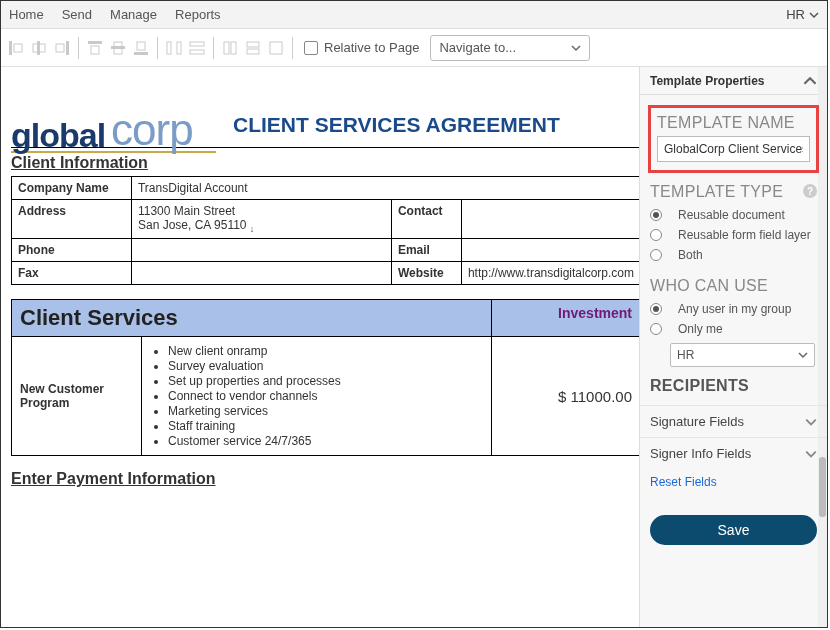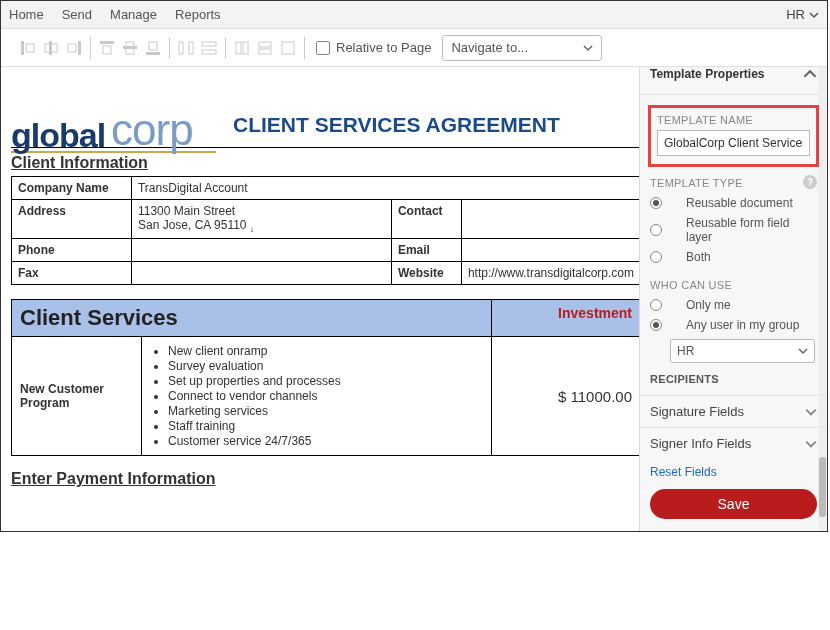--- a/index.html
+++ b/index.html
@@ -6,21 +6,21 @@
   html, body {
     margin: 0; padding: 0;
     width: 830px; height: 630px;
     font-family: Arial, Helvetica, sans-serif;
     font-size: 13px;
     color: #333;
     background: #fff;
     overflow: hidden;
   }
   .frame {
-    width: 828px; height: 532px;
+    width: 828px; height: 628px;
     border: 1px solid #333;
     position: relative;
     background: #fff;
   }
   
   .menubar {
     display: flex; align-items: center;
     height: 28px;
     background: #f3f3f3;
     border-bottom: 1px solid #ddd;
@@ -30,21 +30,21 @@
   }
   .menubar .spacer { flex: 1; }
   .menubar .hr { display:flex; align-items:center; gap:4px; color:#444; }
   .menubar .hr svg { width:10px; height:10px; }
   
   .toolbar {
     display: flex; align-items: center;
     height: 38px;
     background: #fff;
     border-bottom: 1px solid #e0e0e0;
-    padding: 0 16px;
+    padding: 0 4px;
     gap: 1px;
   }
   .tool-icon {
     width: 22px; height: 22px;
     display:flex; align-items:center; justify-content:center;
     opacity: 0.45;
   }
   .tool-sep { width:1px; height:22px; background:#ccc; margin:0 4px; }
   .relpage { display:flex; align-items:center; gap:6px; color:#555; font-size:13px; margin-left:6px; }
   .relpage .chk { width:14px; height:14px; border:1px solid #888; border-radius:2px; }
@@ -73,42 +73,42 @@
     position:relative;
     font-size:12px;
     color:#555;
   }
   .panel-inner {
     position:absolute; top:28px; left:0; right:0; bottom:0;
     padding: 6px 0 0 0;
     overflow: hidden;
   }
   .panel-header {
-    height:28px; display:flex; align-items:flex-start; justify-content:space-between;
+    height:28px; display:flex; align-items:center; justify-content:space-between;
     padding: 0 10px;
     border-bottom:1px solid #e0e0e0;
     font-weight:bold; color:#333;
   }
   .panel-header svg { width:14px; height:14px; }
   .psection { padding: 6px 10px; }
-  .plabel { font-size:11px; color:#888; letter-spacing:0.3px; margin:6px 0 4px; }
+  .plabel { font-size:16px; color:#888; letter-spacing:0.3px; margin:6px 0 4px; }
   .highlight-box {
     border: 3px solid #e74242;
     padding: 6px 6px 8px 6px;
     margin: -2px -2px 4px -2px;
   }
   .tname-input {
     width: 100%; height:26px;
     border:1px solid #bbb; background:#fff;
     padding: 0 6px; font-size:12px; color:#333;
     overflow:hidden; white-space:nowrap;
     display:flex; align-items:center;
   }
   .radio-row, .accordion-row {
-    display:flex; align-items:center; gap:24px;
+    display:flex; align-items:center; gap:16px;
     padding: 3px 0;
   }
   .radio {
     width:12px; height:12px; border-radius:50%;
     border:1px solid #888; background:#fff; position:relative; flex-shrink:0;
   }
   .radio.sel::after {
     content:''; position:absolute; left:2px; top:2px;
     width:6px; height:6px; border-radius:50%; background:#555;
   }
@@ -124,22 +124,22 @@
   }
   .accordion {
     border-top:1px solid #e5e5e5;
     padding: 8px 10px;
     display:flex; align-items:center; justify-content:space-between;
     color:#444; font-size:13px;
   }
   .swatch { width:12px; height:12px; background:#a88a1a; display:inline-block; margin-right:6px; }
   .reset-link { color:#1a68d8; padding:6px 10px; font-size:12px; }
   .savebtn {
-    margin: 4px 10px 10px 10px;
-    background:#b91c1c; color:#fff; text-align:center;
+    margin: 20px 10px 10px 10px;
+    background:#0c4a6e; color:#fff; text-align:center;
     height:30px; line-height:30px; border-radius:15px;
     font-size:14px;
   }
   .vscroll-thumb { position:absolute; top:390px; width:7px; height:60px; background:#bbb; border-radius:3px; right:1px;}
 
   
   .logo {
     display:flex; align-items:flex-end; gap:6px;
     margin: 28px 0 4px 0;
   }
@@ -157,21 +157,21 @@
     font-weight:normal;
   }
   table.info .lbl { font-weight:bold; width:120px; }
   table.info .lbl2 { font-weight:bold; width:70px; }
   .services-hdr {
     margin-top:14px;
     width:630px; display:flex;
     background:#a9c1e8; border:1px solid #000; border-bottom:none;
   }
   .services-hdr .c1 { flex:0 0 480px; padding:5px 8px; font-size:22px; font-weight:bold; color:#222; border-right:1px solid #000;}
-  .services-hdr .c2 { flex:1; padding:5px 8px; font-size:14px; font-weight:bold; text-align:right; color:#b91c1c;}
+  .services-hdr .c2 { flex:1; padding:5px 8px; font-size:14px; font-weight:bold; text-align:right; color:#701a75;}
   table.services {
     width:630px; border-collapse:collapse; font-size:12px;
   }
   table.services td { border:1px solid #000; padding:6px 8px; vertical-align:middle;}
   table.services ul { margin:0; padding-left:18px; }
   table.services li { margin:1px 0; }
   .amount { text-align:right; font-size:15px; padding-right:20px;}
   .panel-scroll-outer {
     position:absolute; right:0; top:0; bottom:0; width:9px; background:#efefef;
   }
@@ -379,26 +379,26 @@
             <div class="radio"></div>
             <span>Reusable form field layer</span>
           </div>
           <div class="radio-row">
             <div class="radio"></div>
             <span>Both</span>
           </div>
 
           <div class="plabel" style="margin-top:12px">WHO CAN USE</div>
           <div class="radio-row">
+            <div class="radio sel"></div>
+            <span>Any user in my group</span>
+          </div>
+          <div class="radio-row">
             <div class="radio"></div>
             <span>Only me</span>
-          </div>
-          <div class="radio-row">
-            <div class="radio sel"></div>
-            <span>Any user in my group</span>
           </div>
           <div class="pselect">
             <span>HR</span>
             <svg width="10" height="10" viewBox="0 0 10 10">
                 <path d="M1 3 L5 7 L9 3" fill="none" stroke="#666" stroke-width="1.5"></path>
               </svg>
           </div>
 
           <div class="plabel" style="margin-top:10px; color:#555; font-weight:bold;">RECIPIENTS</div>
         </div>

